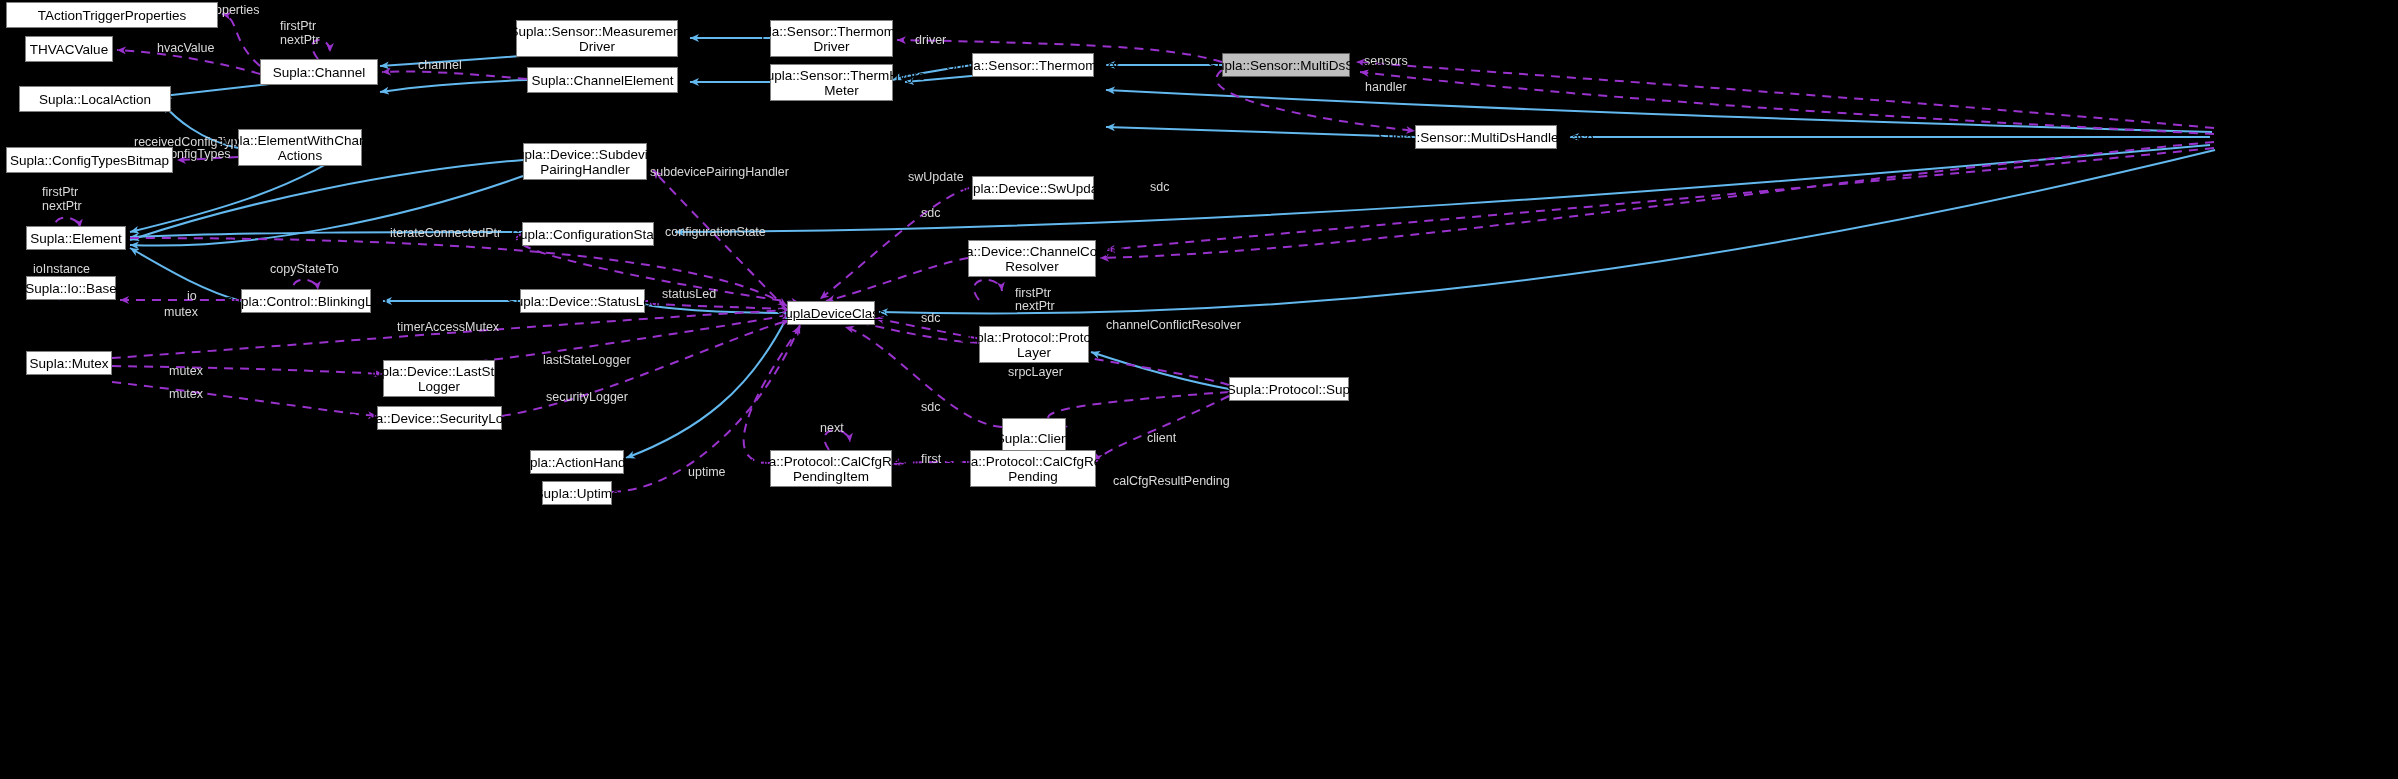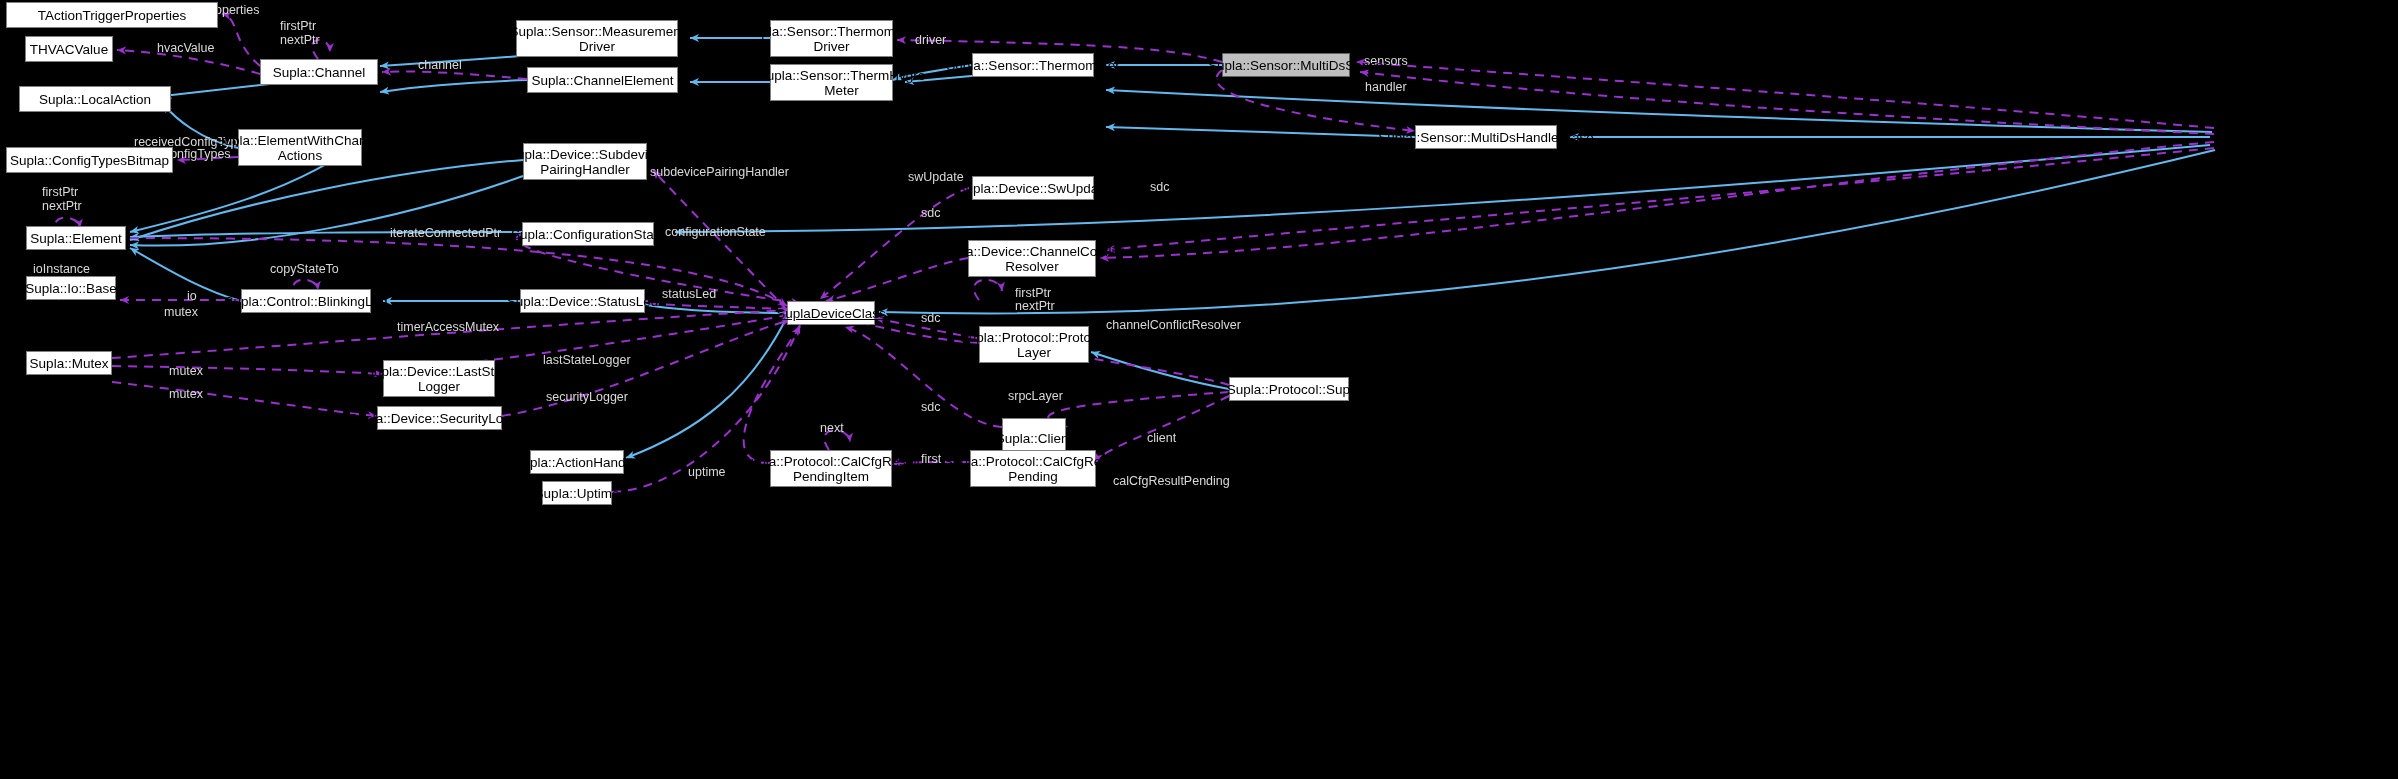--- a/index.html
+++ b/index.html
@@ -204,21 +204,21 @@
       <div class="edge-label" style="left: 270px; top: 262px;">copyStateTo</div>
       <div class="edge-label" style="left: 1106px; top: 271px; margin-top: 47px;">channelConflictResolver</div>
       <div class="edge-label" style="left: 171px; top: 289px; padding-left: 16px;">io</div>
       <div class="edge-label" style="left: 662px; top: 287px;">statusLed</div>
       <div class="edge-label" style="left: 1015px; top: 286px;">firstPtr</div>
       <div class="edge-label" style="left: 164px; top: 305px;">mutex</div>
       <div class="edge-label" style="left: 1015px; top: 299px;">nextPtr</div>
       <div class="edge-label" style="left: 921px; top: 311px;">sdc</div>
       <div class="edge-label" style="left: 397px; top: 320px;">timerAccessMutex</div>
       <div class="edge-label" style="left: 543px; top: 353px;">lastStateLogger</div>
-      <div class="edge-label" style="left: 1008px; top: 365px; margin-top: 24px;">srpcLayer</div>
+      <div class="edge-label" style="left: 1008px; top: 365px;">srpcLayer</div>
       <div class="edge-label" style="left: 169px; top: 364px;">mutex</div>
       <div class="edge-label" style="left: 169px; top: 387px;">mutex</div>
       <div class="edge-label" style="left: 546px; top: 390px;">securityLogger</div>
       <div class="edge-label" style="left: 921px; top: 400px;">sdc</div>
       <div class="edge-label" style="left: 1147px; top: 431px;">client</div>
       <div class="edge-label" style="left: 820px; top: 421px;">next</div>
       <div class="edge-label" style="left: 1113px; top: 430px; margin-top: 44px;">calCfgResultPending</div>
       <div class="edge-label" style="left: 921px; top: 452px;">first</div>
       <div class="edge-label" style="left: 688px; top: 465px;">uptime</div>
     </div>

